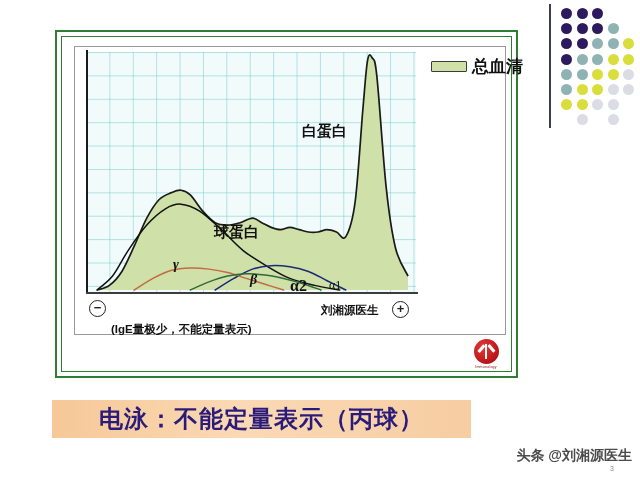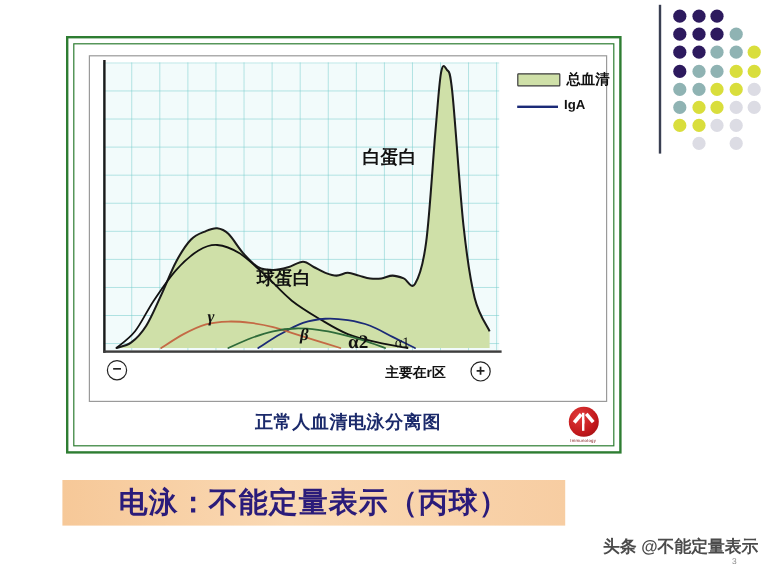--- a/index.html
+++ b/index.html
@@ -81,21 +81,21 @@
   }
 
   
   #legend{position:absolute;left:356px;top:8px;width:72px;}
   .legend-row{display:flex;align-items:center;height:22px;}
   .legend-swatch{width:34px;height:11px;margin-right:5px;flex:0 0 34px;position:relative;}
   .legend-swatch.box{background:#cfe0a8;border:1px solid #3b3b3b;border-radius:1px;height:9px;}
   .legend-swatch.line{height:11px;}
   .legend-swatch.line i{position:absolute;left:0;top:5px;width:34px;height:2px;display:block;}
   .legend-text{font-size:11px;color:#111;font-weight:700;white-space:nowrap;}
-  .legend-text.cn{font-size:12px;}
+  .legend-text.cn{font-size:17px;}
 
   
   #caption-strip{
     position:absolute;left:12px;top:302px;width:432px;height:36px;
   }
   #figure-caption{
     position:absolute;left:0;top:4px;width:432px;text-align:center;
     font-size:15px;font-weight:700;color:#1b2a6b;letter-spacing:.5px;
   }
   #immunology-logo{
@@ -203,48 +203,42 @@
         <span class="greek" id="label-beta">β</span>
         <span class="greek" id="label-alpha2">α2</span>
         <span class="greek" id="label-alpha1">α1</span>
       </div>
 
       <div class="axis-line" id="y-axis"></div>
       <div class="axis-line" id="x-axis"></div>
 
       <div class="polarity" id="minus-marker">−</div>
       <div class="polarity" id="plus-marker">+</div>
-      <div id="axis-caption">主要在r区</div>
+      <div id="axis-caption">刘湘源医生</div>
+      <div id="ige-note">(IgE量极少，不能定量表示)</div>
 
       <div id="legend">
           <div class="legend-row">
             <span class="legend-swatch box" style="background: rgb(207, 224, 168);"></span>
             <span class="legend-text cn">总血清</span>
           </div>
-          <div class="legend-row">
-            <span class="legend-swatch line">
-              <i style="background: rgb(27, 42, 119);"></i>
-            </span>
-            <span class="legend-text">IgA</span>
-          </div>
         </div>
     </div>
 
     <div id="caption-strip">
-      <div id="figure-caption">正常人血清电泳分离图</div>
       <div id="immunology-logo">
         <div class="disc">
           <span class="yarm l"></span>
           <span class="yarm r"></span>
         </div>
         <div class="wordmark">Immunology</div>
       </div>
     </div>
 
   </div>
 </div>
 
 <div id="title-banner">
   <span id="title-banner-text">电泳：不能定量表示（丙球）</span>
 </div>
 
-<div id="watermark">头条 @不能定量表示</div>
+<div id="watermark">头条 @刘湘源医生</div>
 <div id="page-number">3</div>
 
 </body></html>

